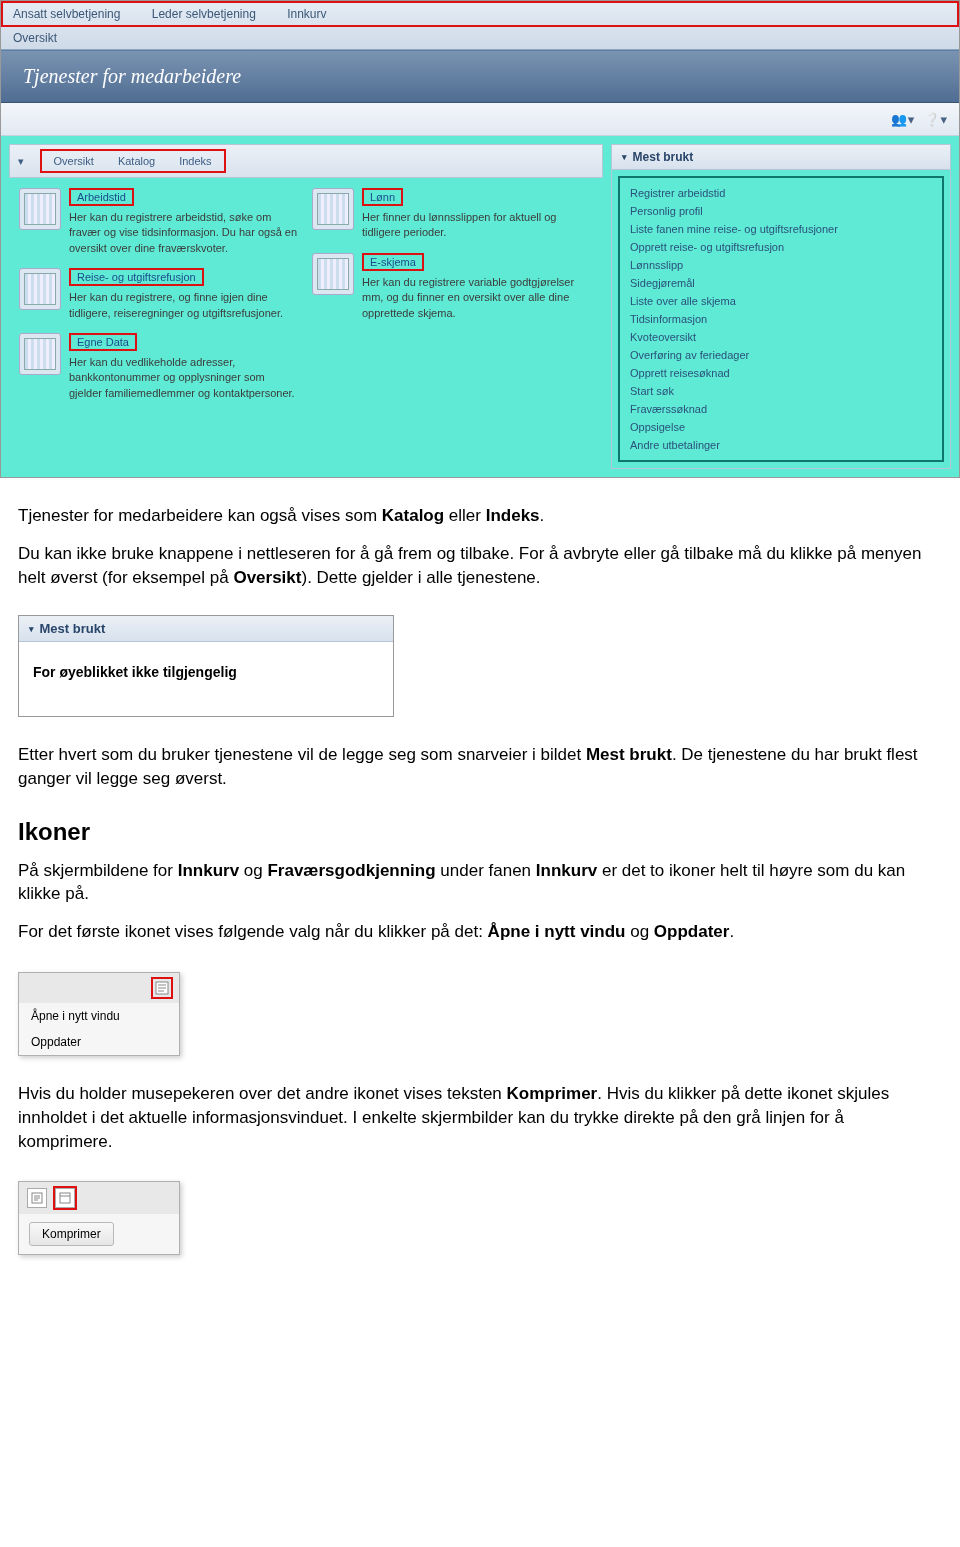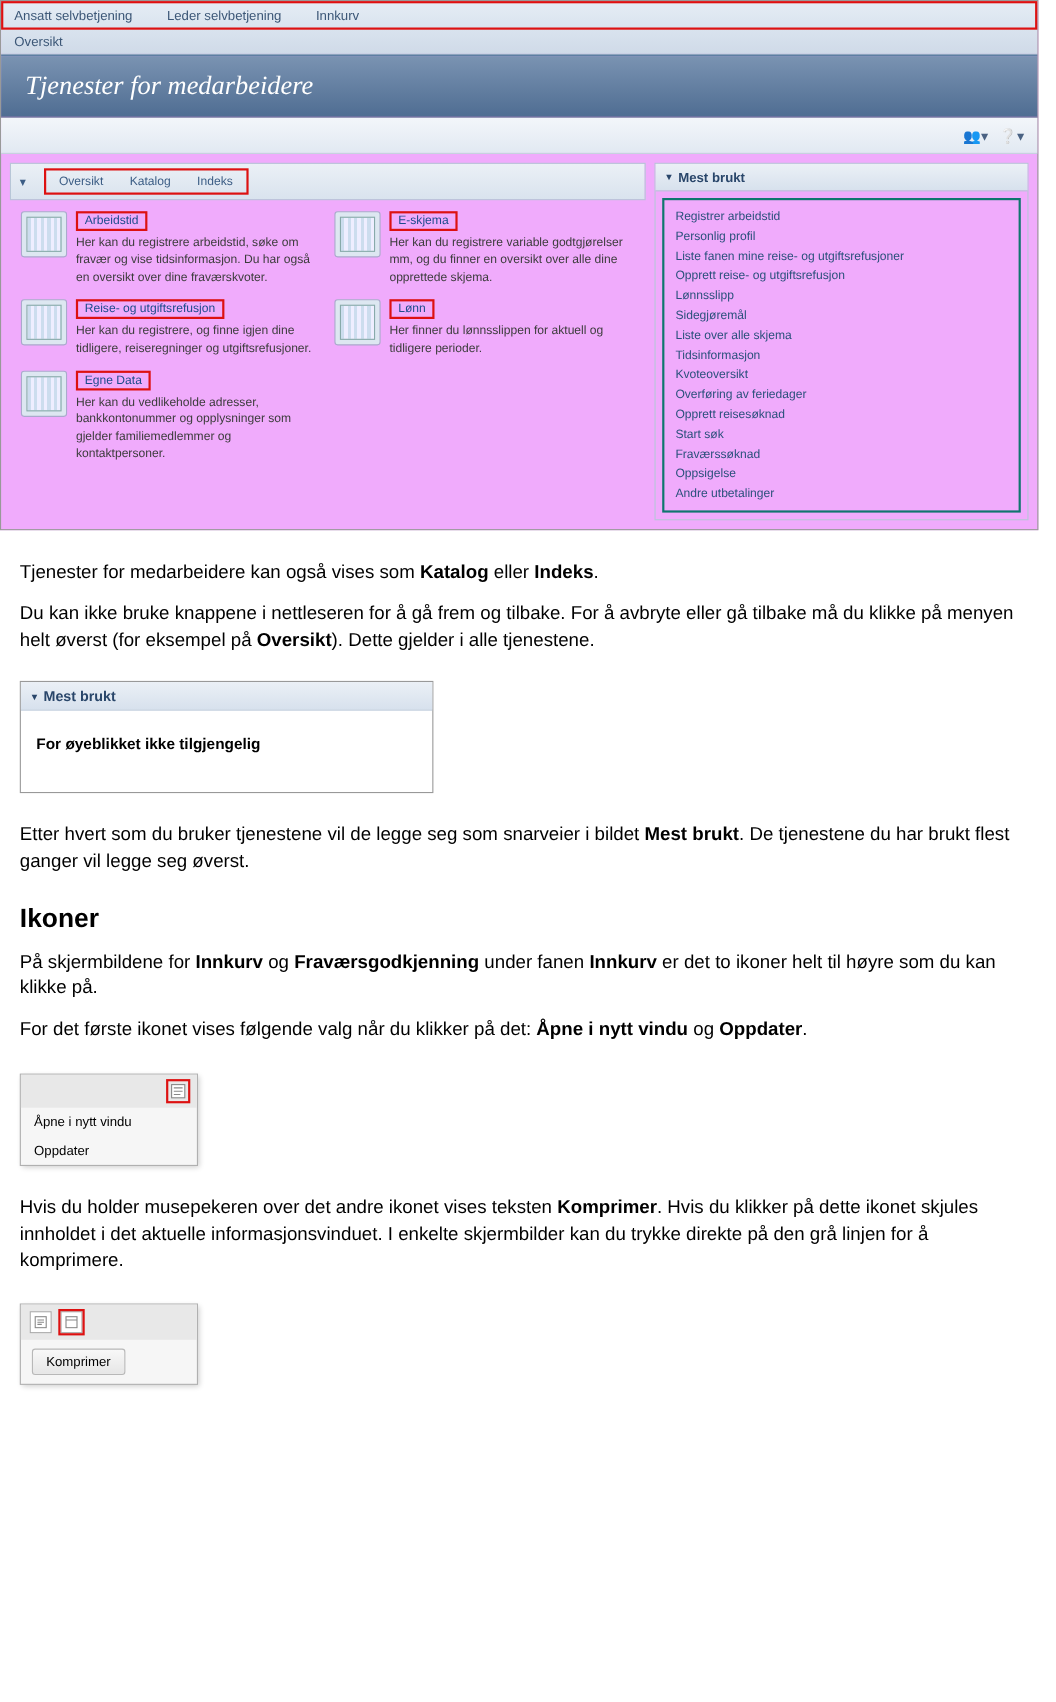--- a/index.html
+++ b/index.html
@@ -1,22 +1,22 @@
 <!DOCTYPE html>
 <html><head>
 <meta charset="utf-8">
 <style>
   body{margin:0;font-family:Arial,Helvetica,sans-serif;font-size:15px;color:#000;background:#fff}
   .page{width:960px;margin:0 auto;padding:0 0 40px 0}
-  .outer{border:1px solid #999;margin:0 16px 18px 0;background:#f0abfc}
+  .outer{border:1px solid #999;margin:0 0 18px 0;background:#5eead4}
   .topbar{background:linear-gradient(#e5edf5,#cfdae8);border-bottom:1px solid #8ca3bd}
   .toprow1{position:relative;border:2px solid #d11;padding:4px 10px;font-size:12px;color:#3c5777}
   .toprow1 span{margin-right:28px}
   .toprow2{padding:4px 12px;font-size:12px;color:#3c5777}
-  .heroband{background:linear-gradient(#7a93b2,#4f6d92);color:#fff;padding:14px 22px;font-style:italic;font-size:24px;font-family:Georgia,serif;border-top:1px solid #5e7ea3;border-bottom:1px solid #3a5676}
+  .heroband{background:linear-gradient(#7a93b2,#4f6d92);color:#fff;padding:14px 22px;font-style:italic;font-size:20px;font-family:Georgia,serif;border-top:1px solid #5e7ea3;border-bottom:1px solid #3a5676}
   .iconband{background:linear-gradient(#f3f6fa,#e1e9f2);height:32px;border-bottom:1px solid #c7d2df;display:flex;justify-content:flex-end;align-items:center;padding-right:12px;gap:10px;color:#4a6283;font-size:13px}
   .work{display:flex;padding:8px;gap:8px;font-family:Verdana,sans-serif;font-size:11px;color:#3c3c3c}
   .leftcol{flex:1}
   .rightcol{width:340px}
   .tabs{background:linear-gradient(#ebf0f6,#d9e3ee);border:1px solid #b7c6d7;padding:4px 8px;display:flex;align-items:center;gap:16px;color:#3c5d85}
   .tabs .tab{padding:2px 4px}
   .tabhighlight{border:2px solid #d11;padding:2px 8px;display:inline-flex;gap:16px}
   .cards{display:flex;gap:12px;padding:10px}
   .cardscol{flex:1;display:flex;flex-direction:column;gap:12px}
   .card{display:flex;gap:8px}
@@ -100,29 +100,29 @@
               <div class="ct">
                 <span class="hl">Egne Data</span>
                 <div class="desc">Her kan du vedlikeholde adresser, bankkontonummer og opplysninger som gjelder familiemedlemmer og kontaktpersoner.</div>
               </div>
             </div>
           </div>
           <div class="cardscol">
             <div class="card">
               <div class="icn"></div>
               <div class="ct">
+                <span class="hl">Lønn</span>
+                <div class="desc">Her finner du lønnsslippen for aktuell og tidligere perioder.</div>
+              </div>
+            </div>
+            <div class="card">
+              <div class="icn"></div>
+              <div class="ct">
                 <span class="hl">E-skjema</span>
                 <div class="desc">Her kan du registrere variable godtgjørelser mm, og du finner en oversikt over alle dine opprettede skjema.</div>
-              </div>
-            </div>
-            <div class="card">
-              <div class="icn"></div>
-              <div class="ct">
-                <span class="hl">Lønn</span>
-                <div class="desc">Her finner du lønnsslippen for aktuell og tidligere perioder.</div>
               </div>
             </div>
           </div>
         </div>
       </div>
       <div class="rightcol">
         <div class="panel">
           <div class="panelhead">
             <span class="arrow">▾</span>
             <span>Mest brukt</span>

